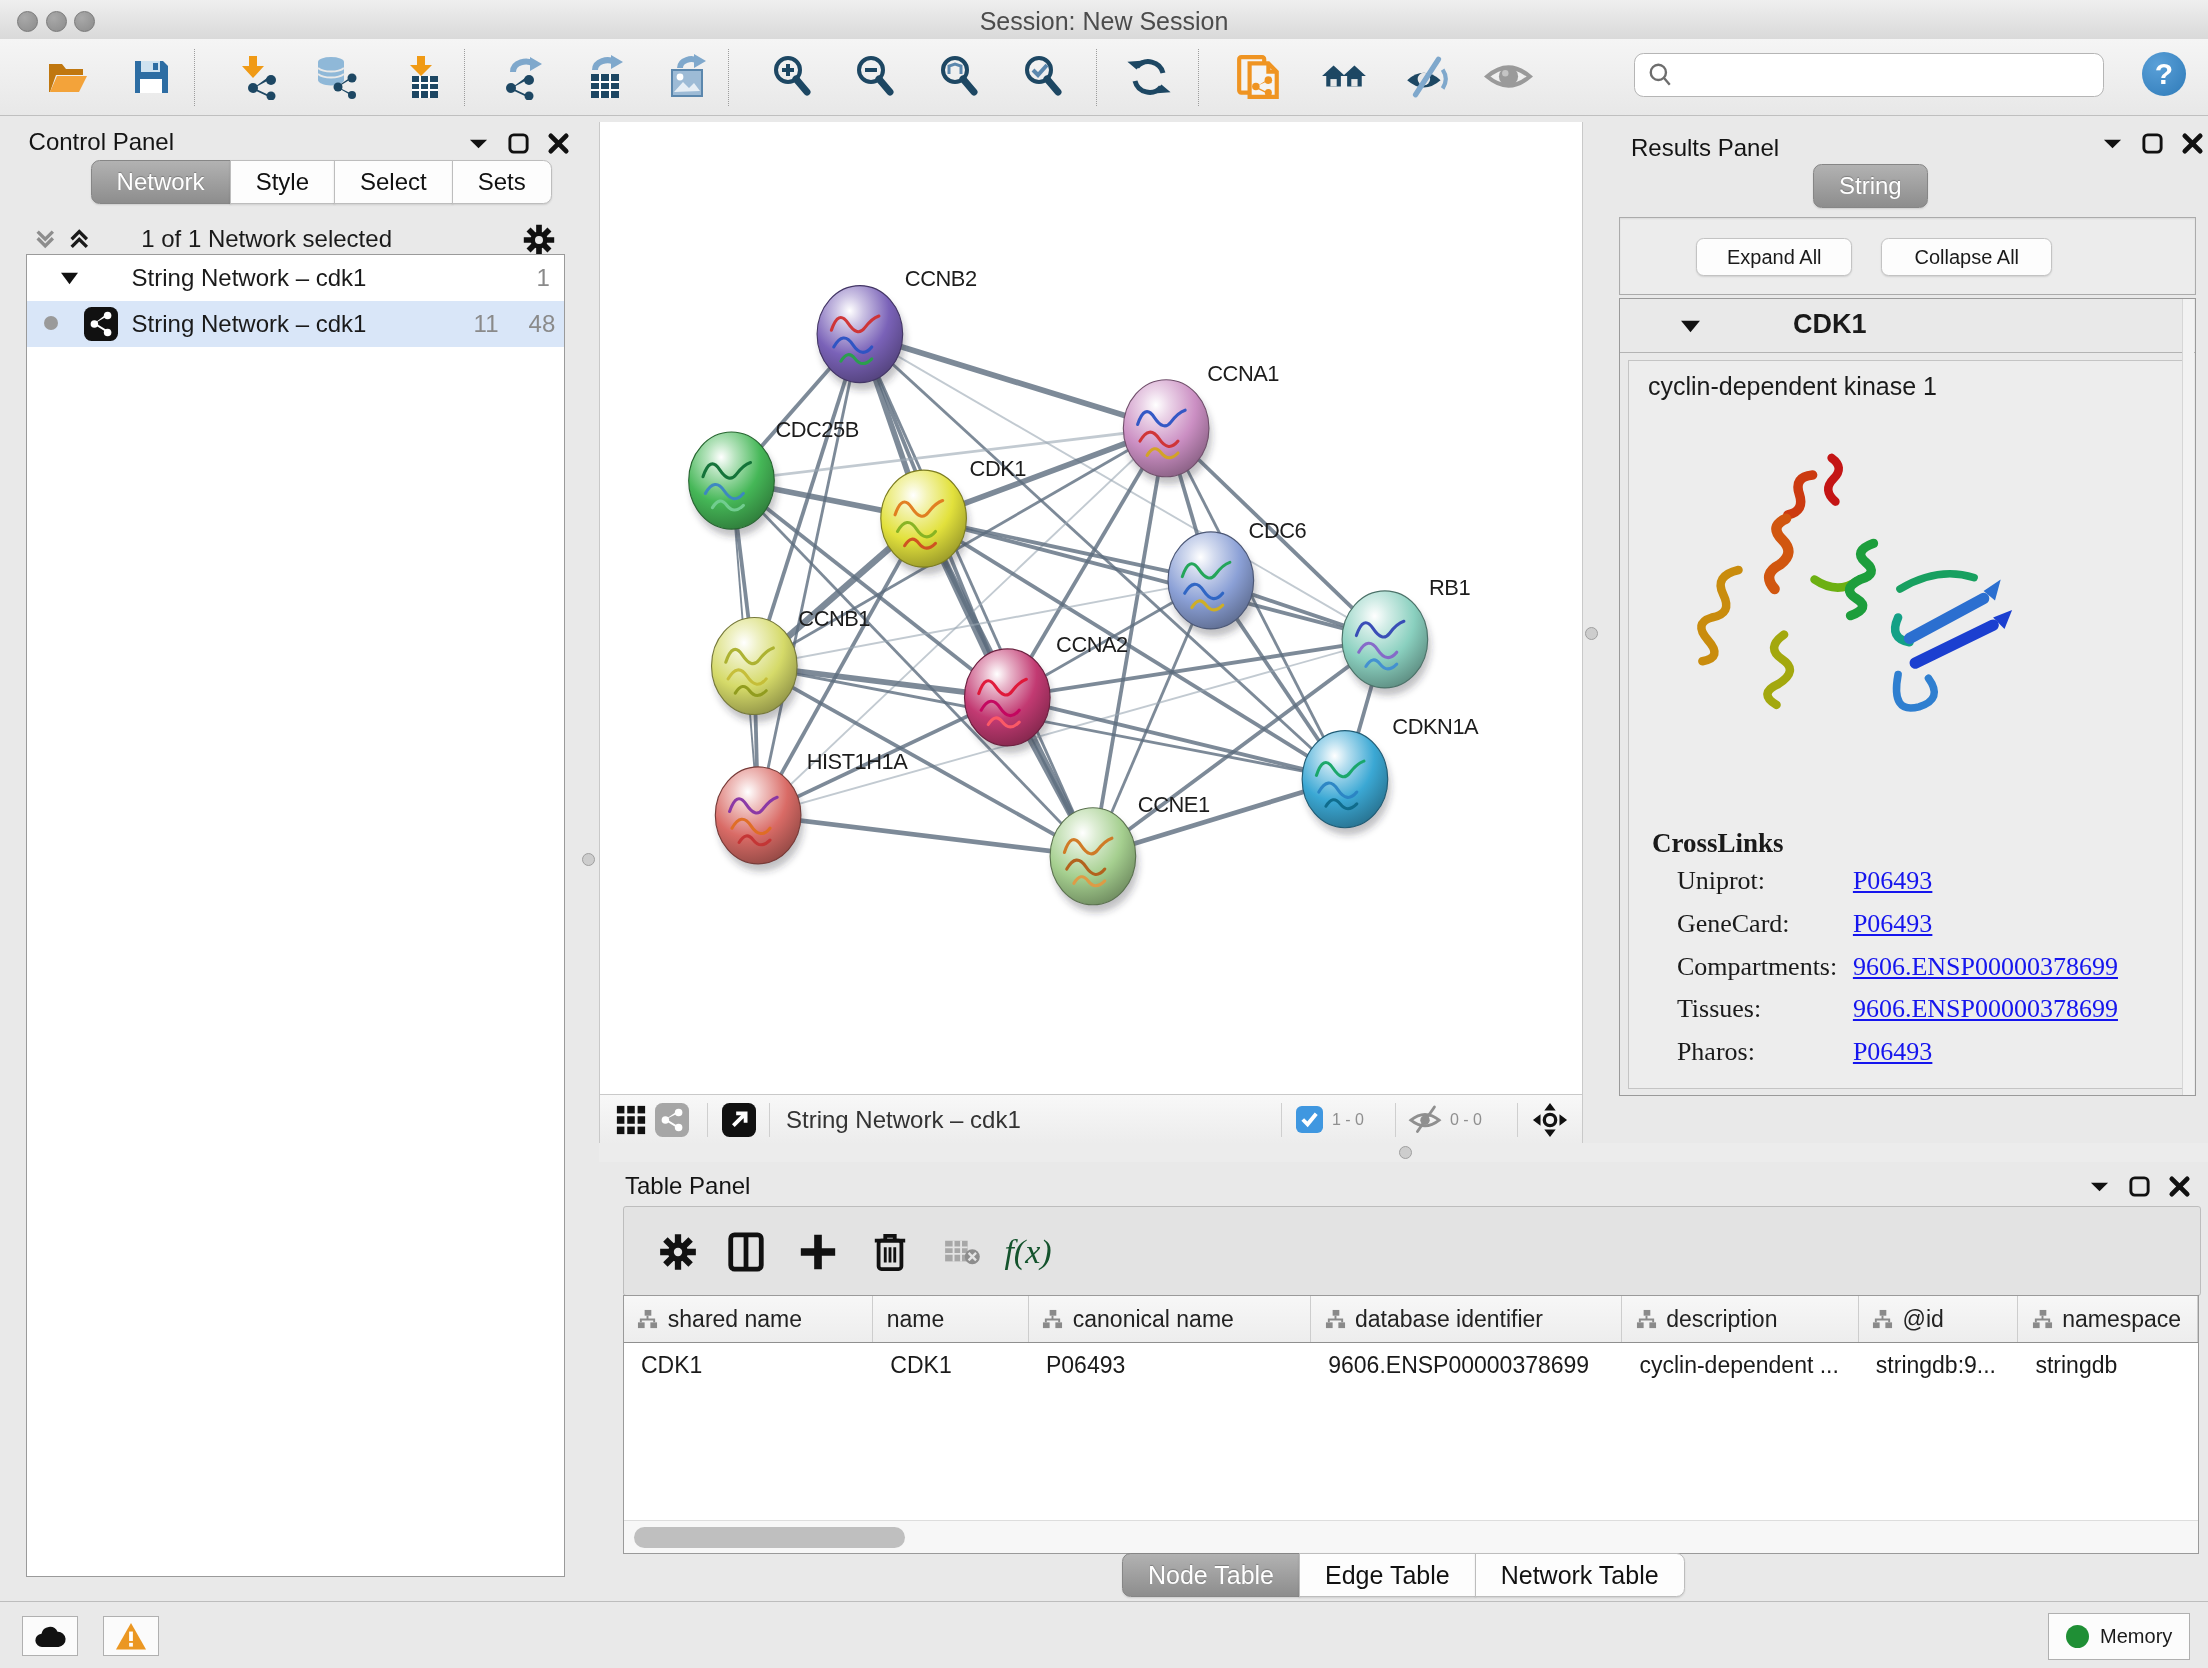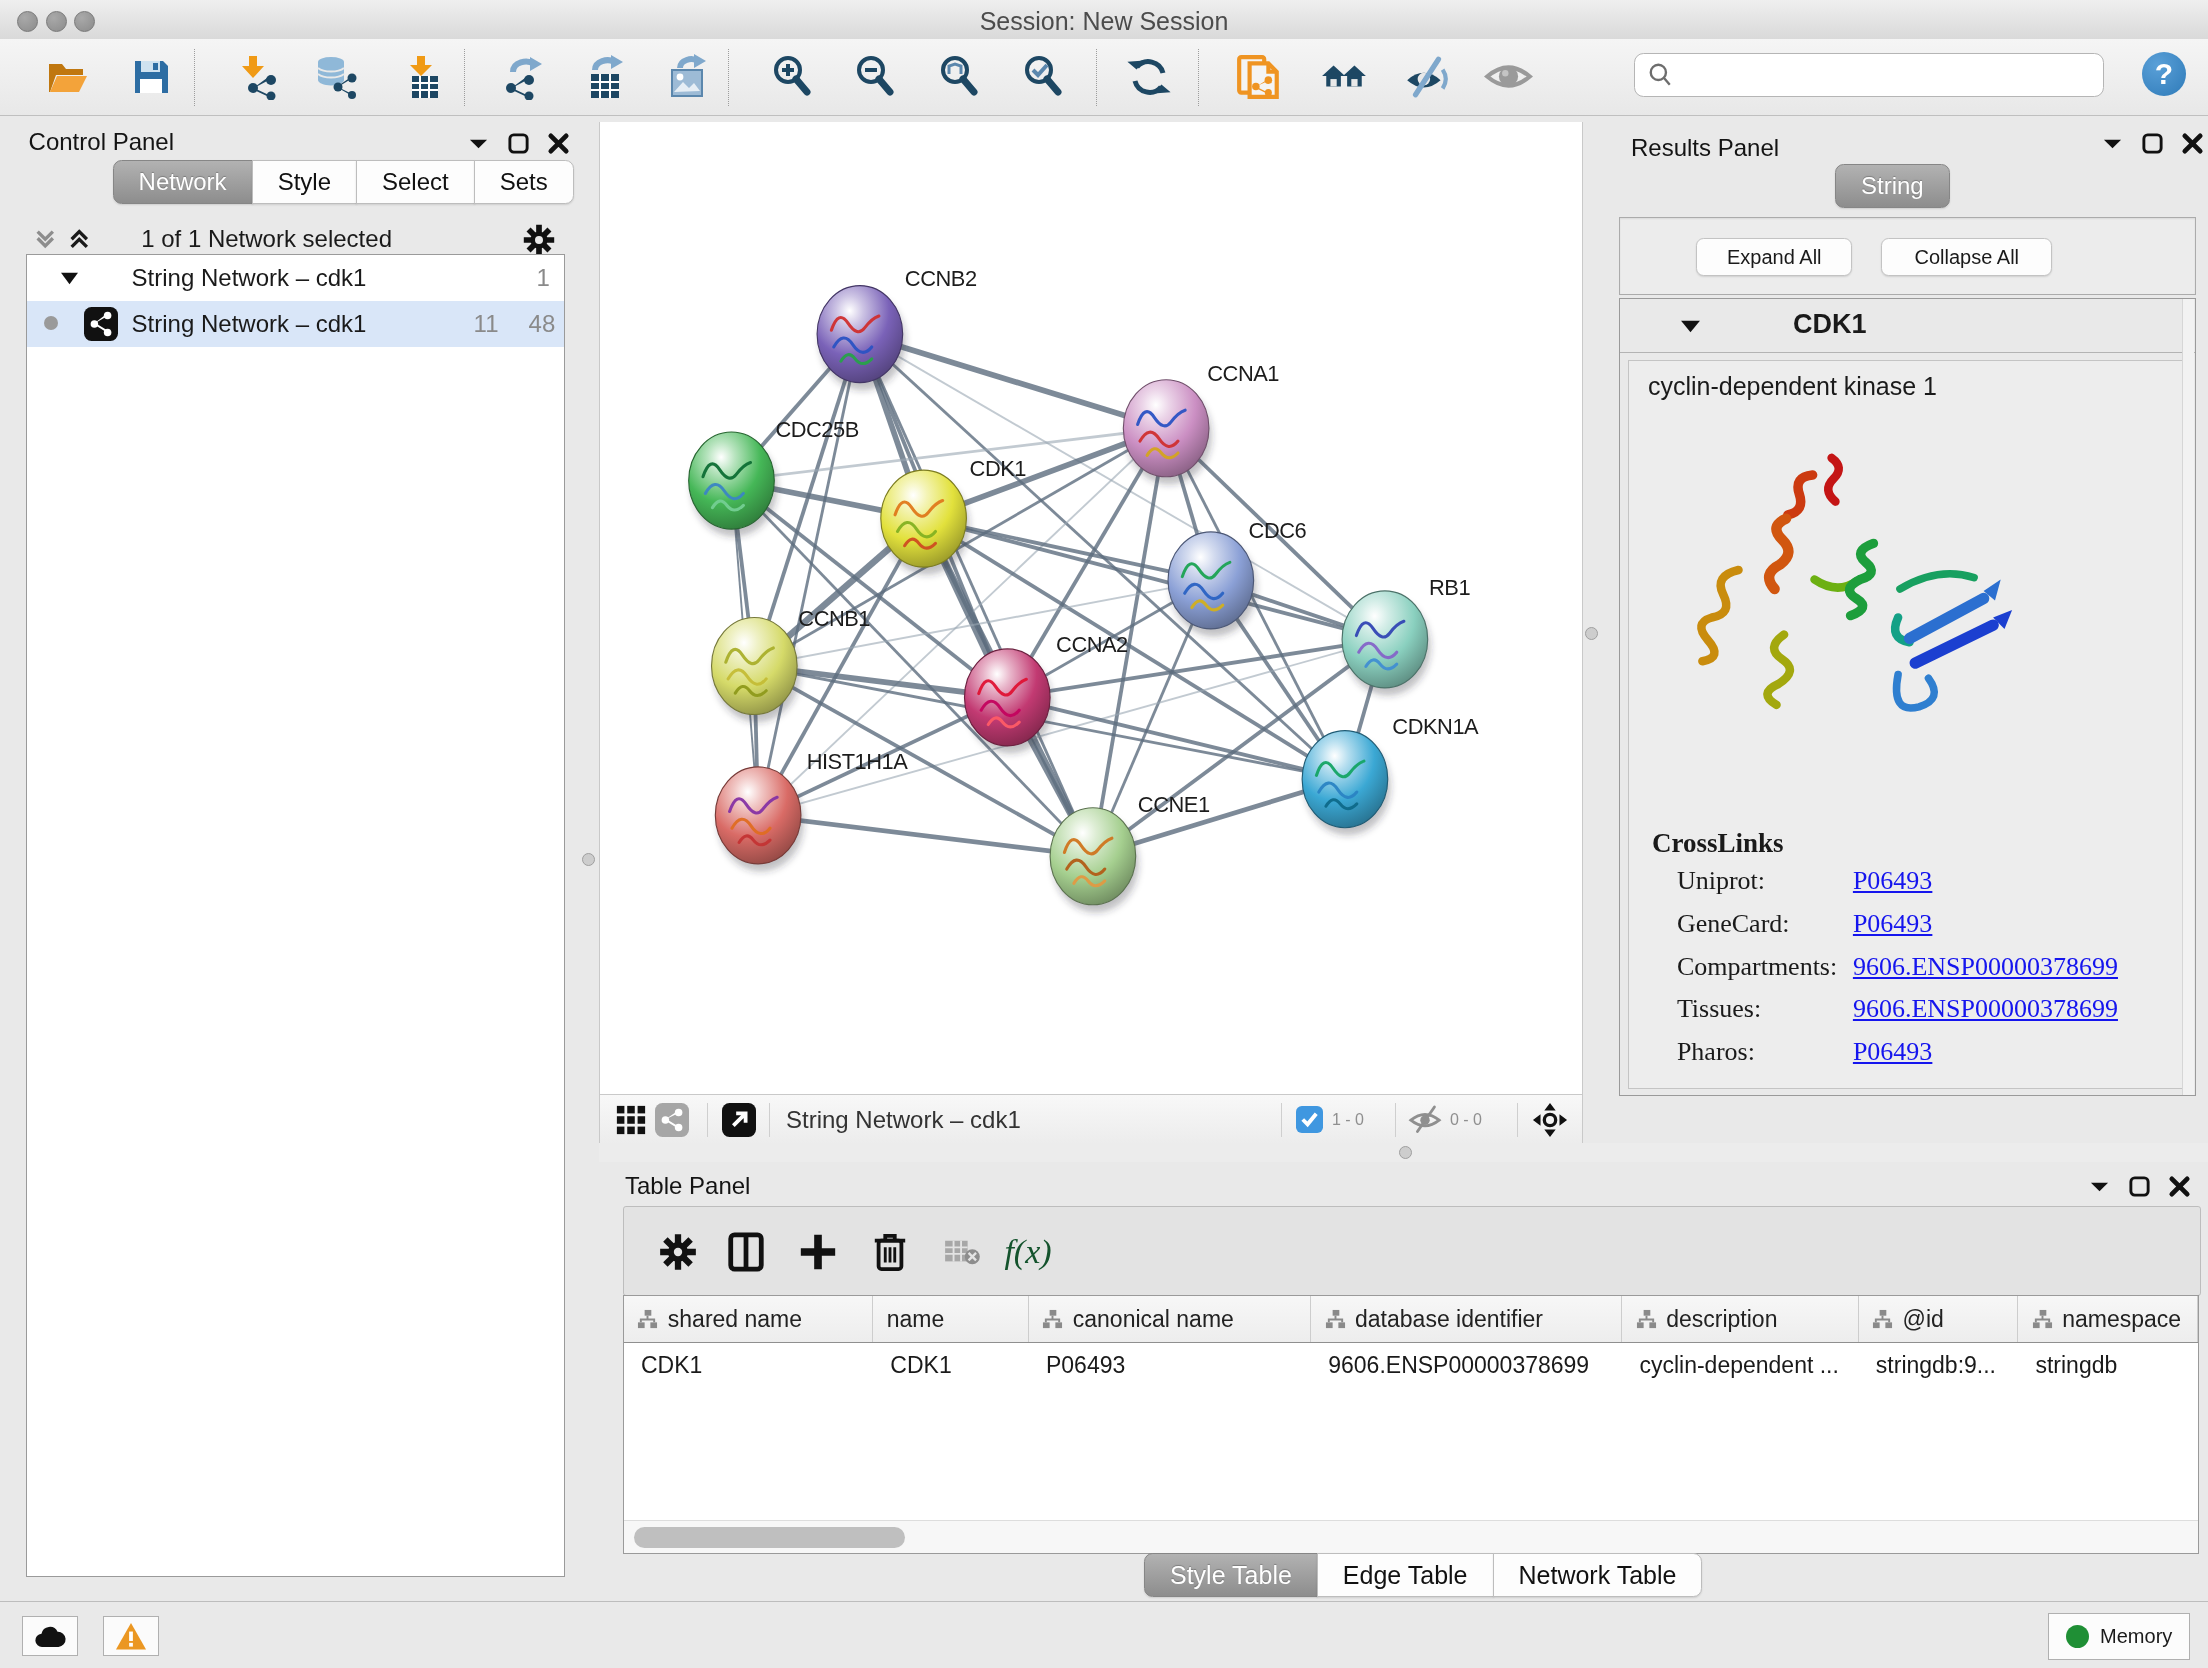--- a/index.html
+++ b/index.html
@@ -27,21 +27,21 @@
     font-weight:bold;display:flex;align-items:center;justify-content:center;}
   
   .panel-title{font-size:24px;color:#141414;}
   .ph-icos{position:absolute;display:flex;gap:17px;align-items:center;}
   .seg{display:inline-flex;align-items:center;justify-content:center;height:42px;
     padding:0 25px;background:#fdfdfd;border:1px solid #bdbdbd;font-size:24px;color:#111;
     margin-left:-1px;box-shadow:0 1px 1.9px rgba(0,0,0,.12);}
   .seg:first-child{border-top-left-radius:8.6px;border-bottom-left-radius:8.6px;margin-left:0;}
   .seg:last-child{border-top-right-radius:8.6px;border-bottom-right-radius:8.6px;}
   .seg.sel{background:linear-gradient(#b2b2b2,#8d8d8d);color:#fff;border-color:#868686;
-    text-shadow:0 -1px 1px rgba(0,0,0,.25);margin-left:22px;}
+    text-shadow:0 -1px 1px rgba(0,0,0,.25);}
   
   .control-panel{position:absolute;left:7.6px;top:122px;width:556px;height:1469px;}
   .cp-tabs{position:absolute;left:83px;top:38px;display:flex;}
   .cp-selrow{position:absolute;left:0;top:99px;width:556px;height:36px;}
   .cp-seltext{position:absolute;left:0;right:38px;top:3.8px;text-align:center;font-size:24px;}
   .listbox{position:absolute;left:18px;top:132px;width:537px;height:1321px;background:#fff;
     border:1.9px solid #9a9a9a;}
   .tree-row{position:relative;width:100%;height:46px;font-size:24px;}
   .tree-row .cnt{position:absolute;color:#8a8a8a;}
   .row-sel{background:#d9e6f8;}
@@ -840,21 +840,21 @@
             <div class="td" style="width: 237px;">cyclin-dependent ...</div>
             <div class="td" style="width: 160px;">stringdb:9...</div>
             <div class="td" style="width: 180px;">stringdb</div>
           </div>
         </div>
       <div class="hscroll">
         <div class="hthumb"></div>
       </div>
     </div>
     <div class="tp-tabs" id="tp-tabs">
-        <div class="seg sel" style="font-size: 25px;">Style Table</div>
+        <div class="seg sel" style="font-size: 25px;">Node Table</div>
         <div class="seg" style="font-size: 25px;">Edge Table</div>
         <div class="seg" style="font-size: 25px;">Network Table</div>
       </div>
   </div>
 
   <div class="statusbar">
     <div class="sb-btn" style="left:22px">
       <svg width="34" height="25" viewBox="0 0 36 26">
           <path d="M10 24a7 7 0 0 1-1-14 9 9 0 0 1 17-2 6.5 6.5 0 0 1 1 16z" fill="#111"></path>
         </svg>

